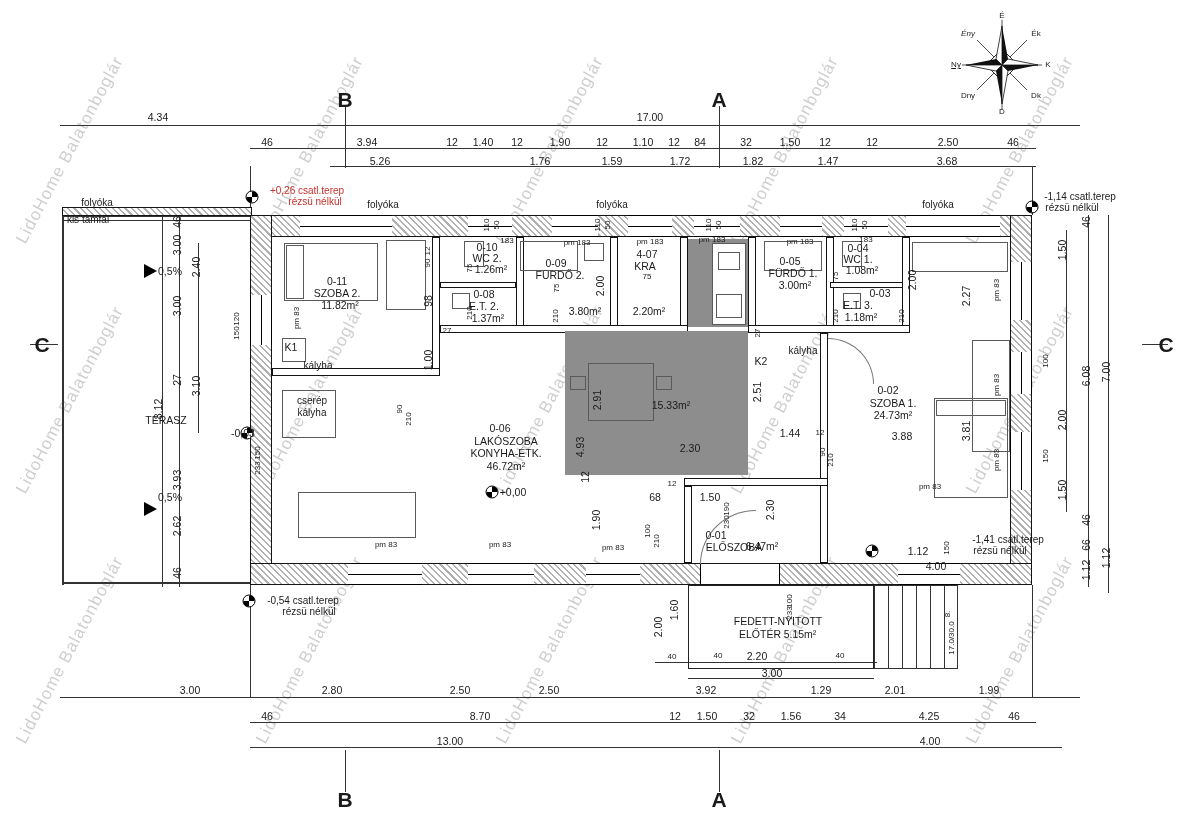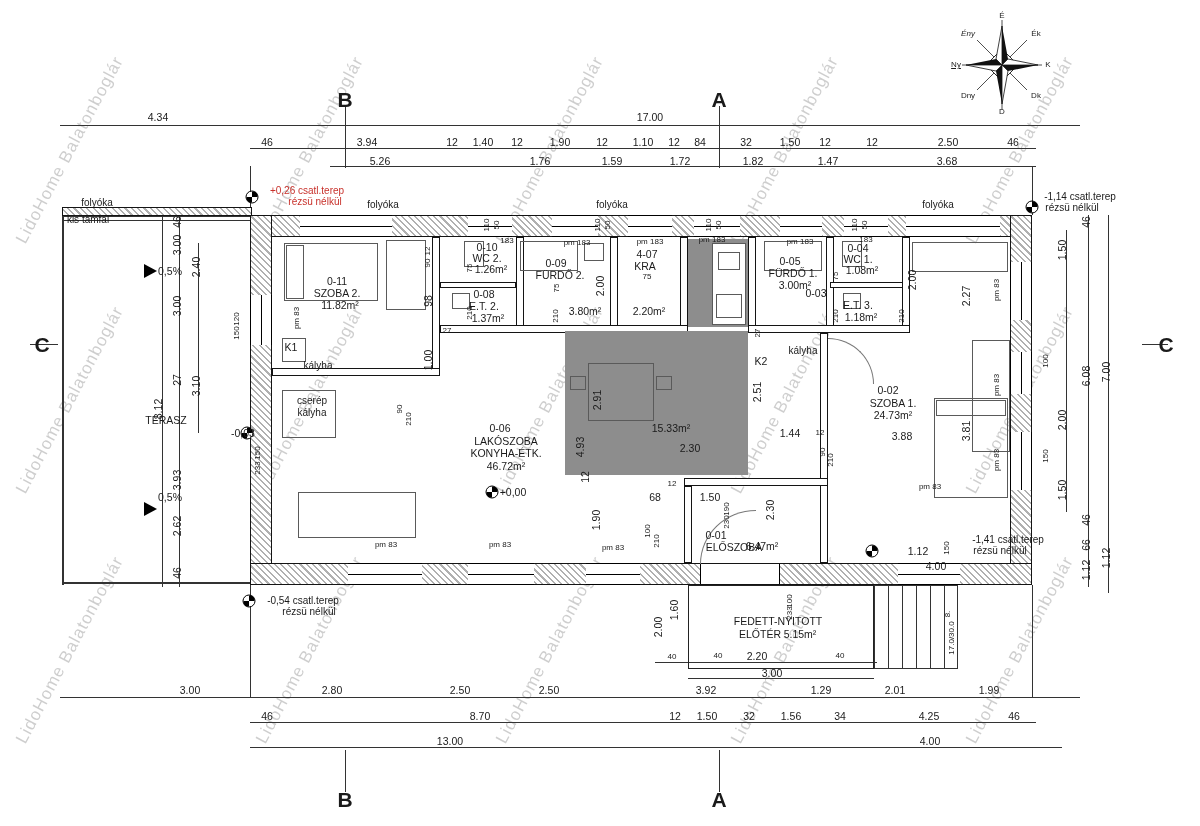--- a/index.html
+++ b/index.html
@@ -287,31 +287,31 @@
       <span class="lbl rm" style="left: 647px; top: 254px;">4-07</span>
       <span class="lbl rm" style="left: 645px; top: 266px;">KRA</span>
       <span class="lbl t" style="left: 647px; top: 277px;">75</span>
       <span class="lbl rm" style="left: 649px; top: 311px;">2.20m²</span>
       <span class="lbl rm" style="left: 790px; top: 261px;">0-05</span>
       <span class="lbl rm" style="left: 793px; top: 273px;">FÜRDŐ 1.</span>
       <span class="lbl rm" style="left: 795px; top: 285px;">3.00m²</span>
       <span class="lbl rm" style="left: 858px; top: 248px;">0-04</span>
       <span class="lbl rm" style="left: 858px; top: 259px;">WC 1.</span>
       <span class="lbl rm" style="left: 862px; top: 270px;">1.08m²</span>
-      <span class="lbl rm" style="left: 816px; top: 293px; text-align: right;">0-03</span>
+      <span class="lbl rm" style="left: 880px; top: 293px; text-align: right;">0-03</span>
       <span class="lbl rm" style="left: 858px; top: 305px;">E.T. 3.</span>
       <span class="lbl rm" style="left: 861px; top: 317px;">1.18m²</span>
       <span class="lbl rm" style="left: 500px; top: 428px;">0-06</span>
       <span class="lbl rm" style="left: 506px; top: 441px;">LAKÓSZOBA</span>
       <span class="lbl rm" style="left: 506px; top: 453px;">KONYHA-ÉTK.</span>
       <span class="lbl rm" style="left: 506px; top: 466px;">46.72m²</span>
       <span class="lbl rm" style="left: 888px; top: 390px;">0-02</span>
       <span class="lbl rm" style="left: 893px; top: 403px;">SZOBA 1.</span>
       <span class="lbl rm" style="left: 893px; top: 415px;">24.73m²</span>
-      <span class="lbl rm" style="left: 671px; top: 428px;">15.33m²</span>
+      <span class="lbl rm" style="left: 671px; top: 405px;">15.33m²</span>
       <span class="lbl rm" style="left: 716px; top: 535px;">0-01</span>
       <span class="lbl rm" style="left: 734px; top: 547px;">ELŐSZOBA</span>
       <span class="lbl rm" style="left: 762px; top: 546px;">6.47m²</span>
       <span class="lbl rm" style="left: 778px; top: 621px;">FEDETT-NYITOTT</span>
       <span class="lbl rm" style="left: 760px; top: 634px;">ELŐTÉR</span>
       <span class="lbl rm" style="left: 800px; top: 634px;">5.15m²</span>
       <span class="lbl rm" style="left: 291px; top: 347px;">K1</span>
       <span class="lbl ann" style="left: 318px; top: 366px;">kályha</span>
       <span class="lbl ann" style="left: 312px; top: 401px;">cserép</span>
       <span class="lbl ann" style="left: 312px; top: 413px;">kályha</span>

